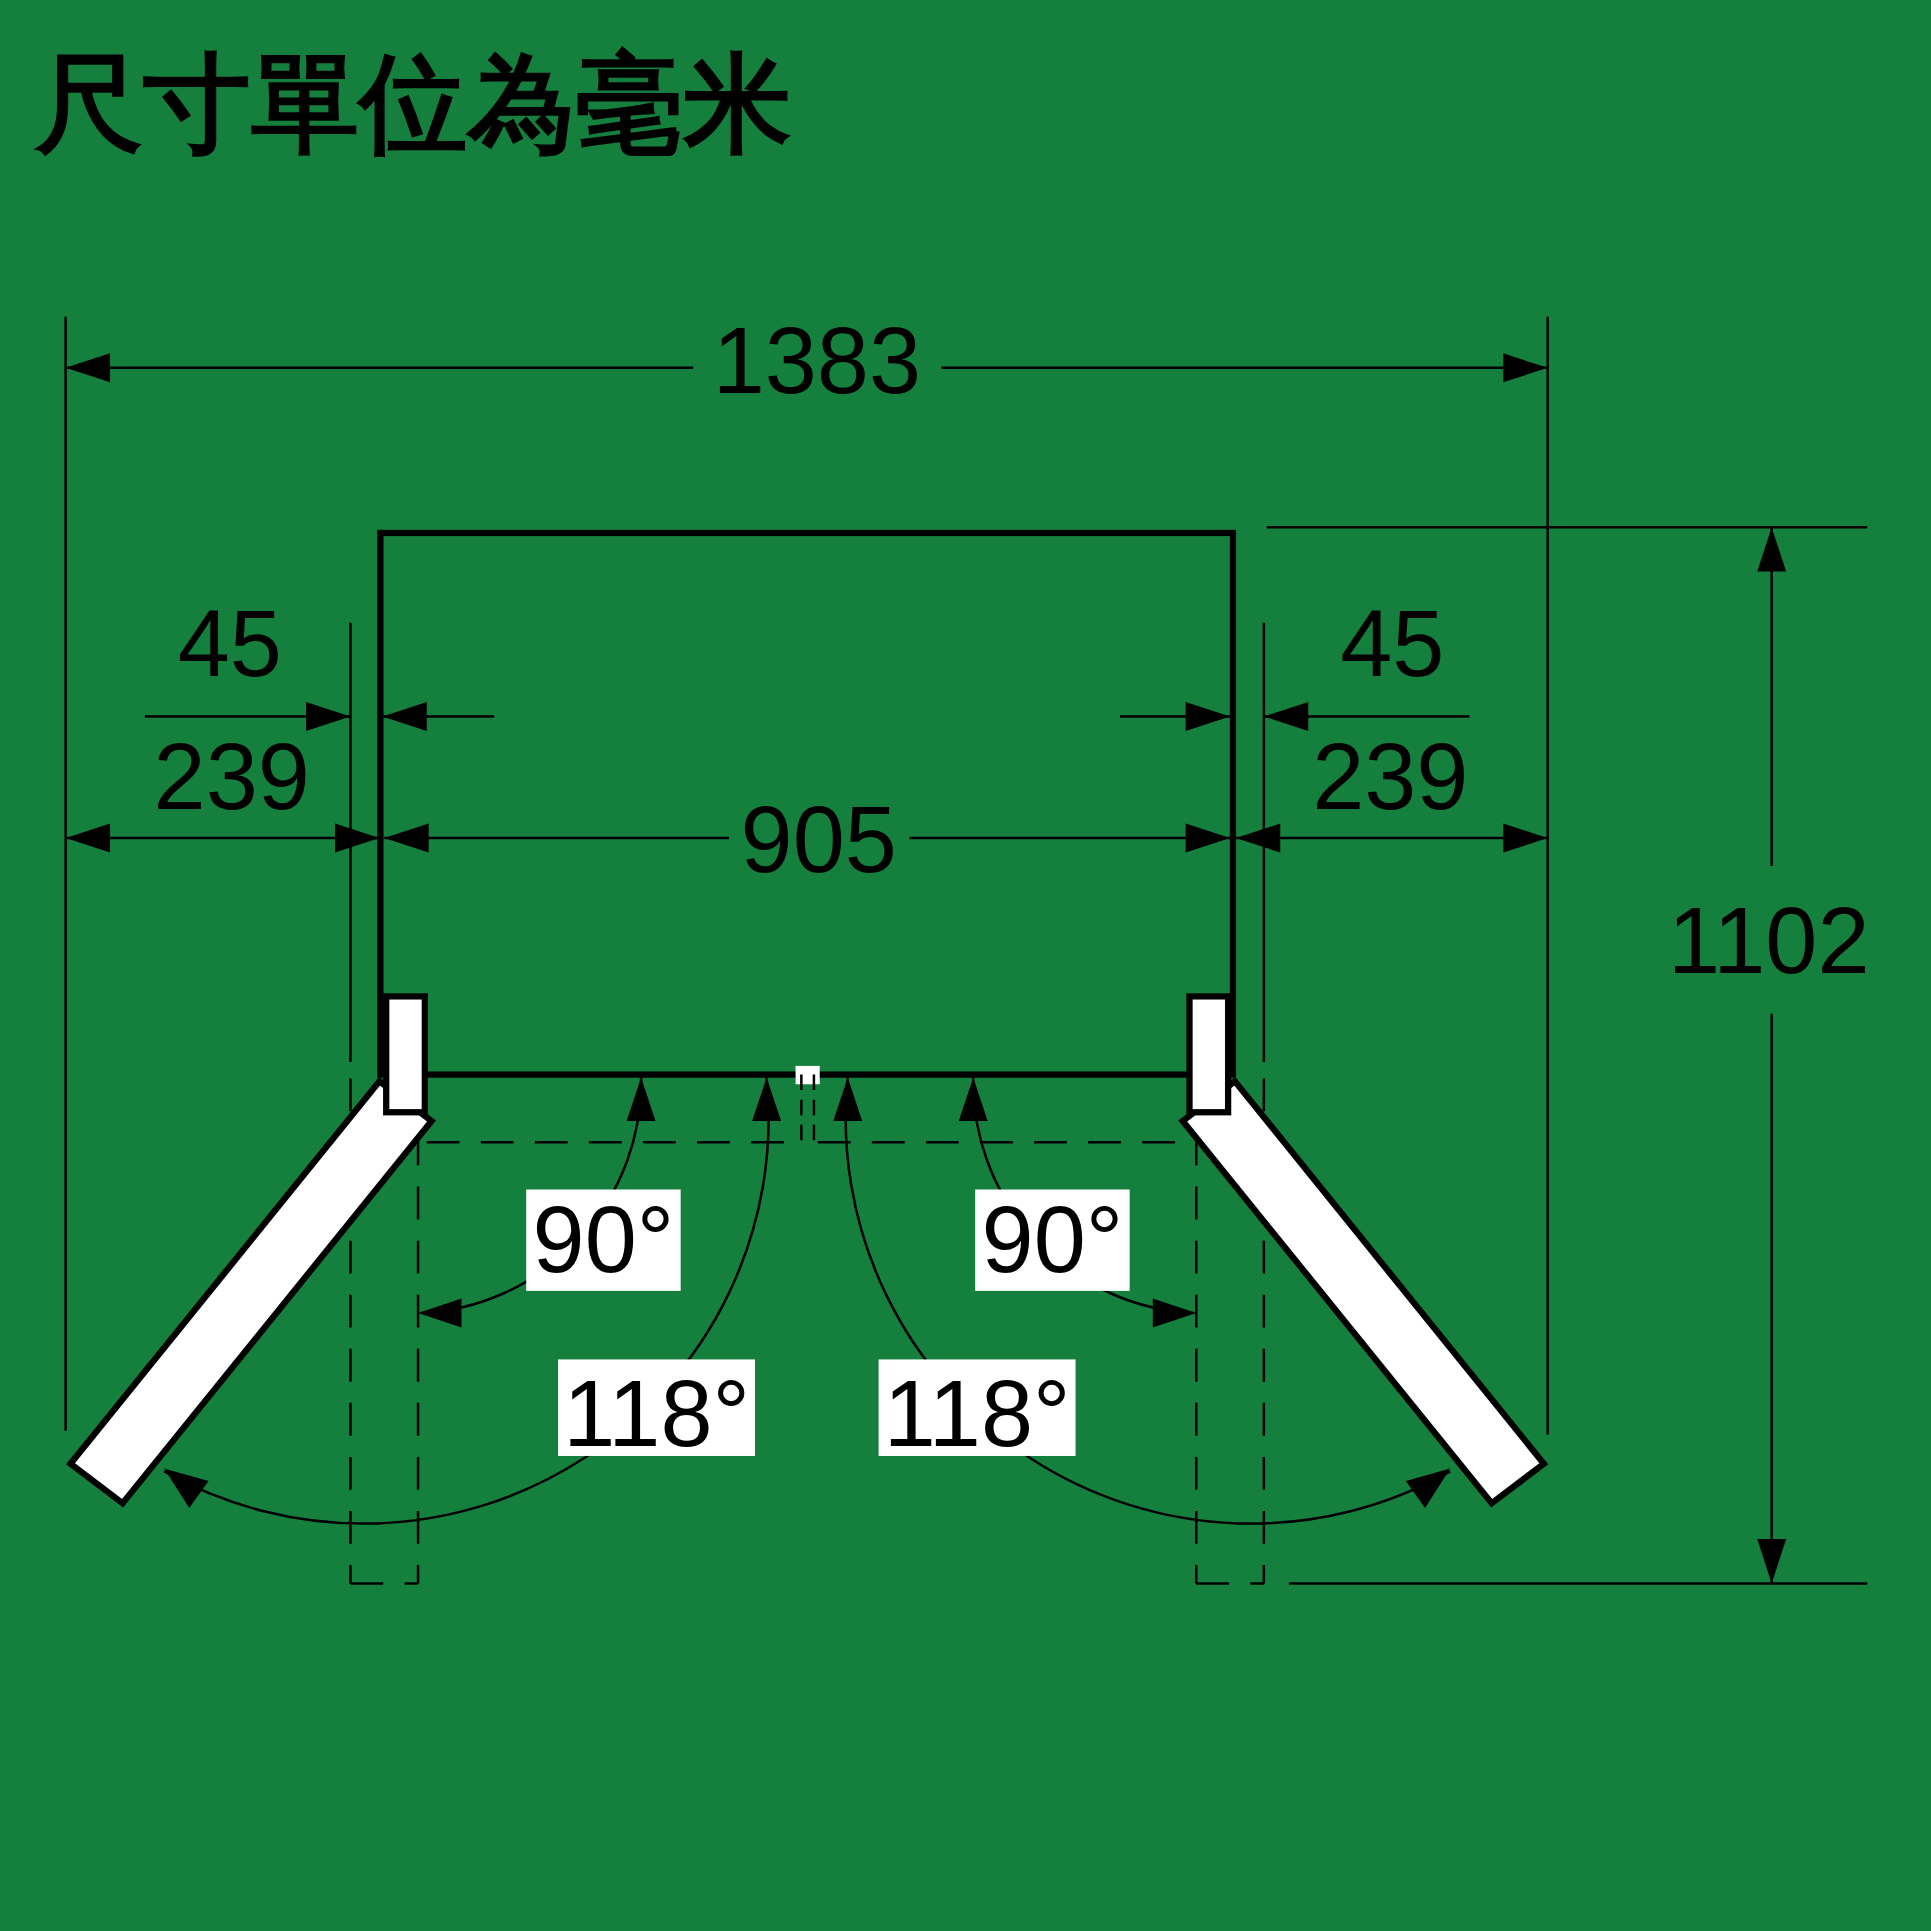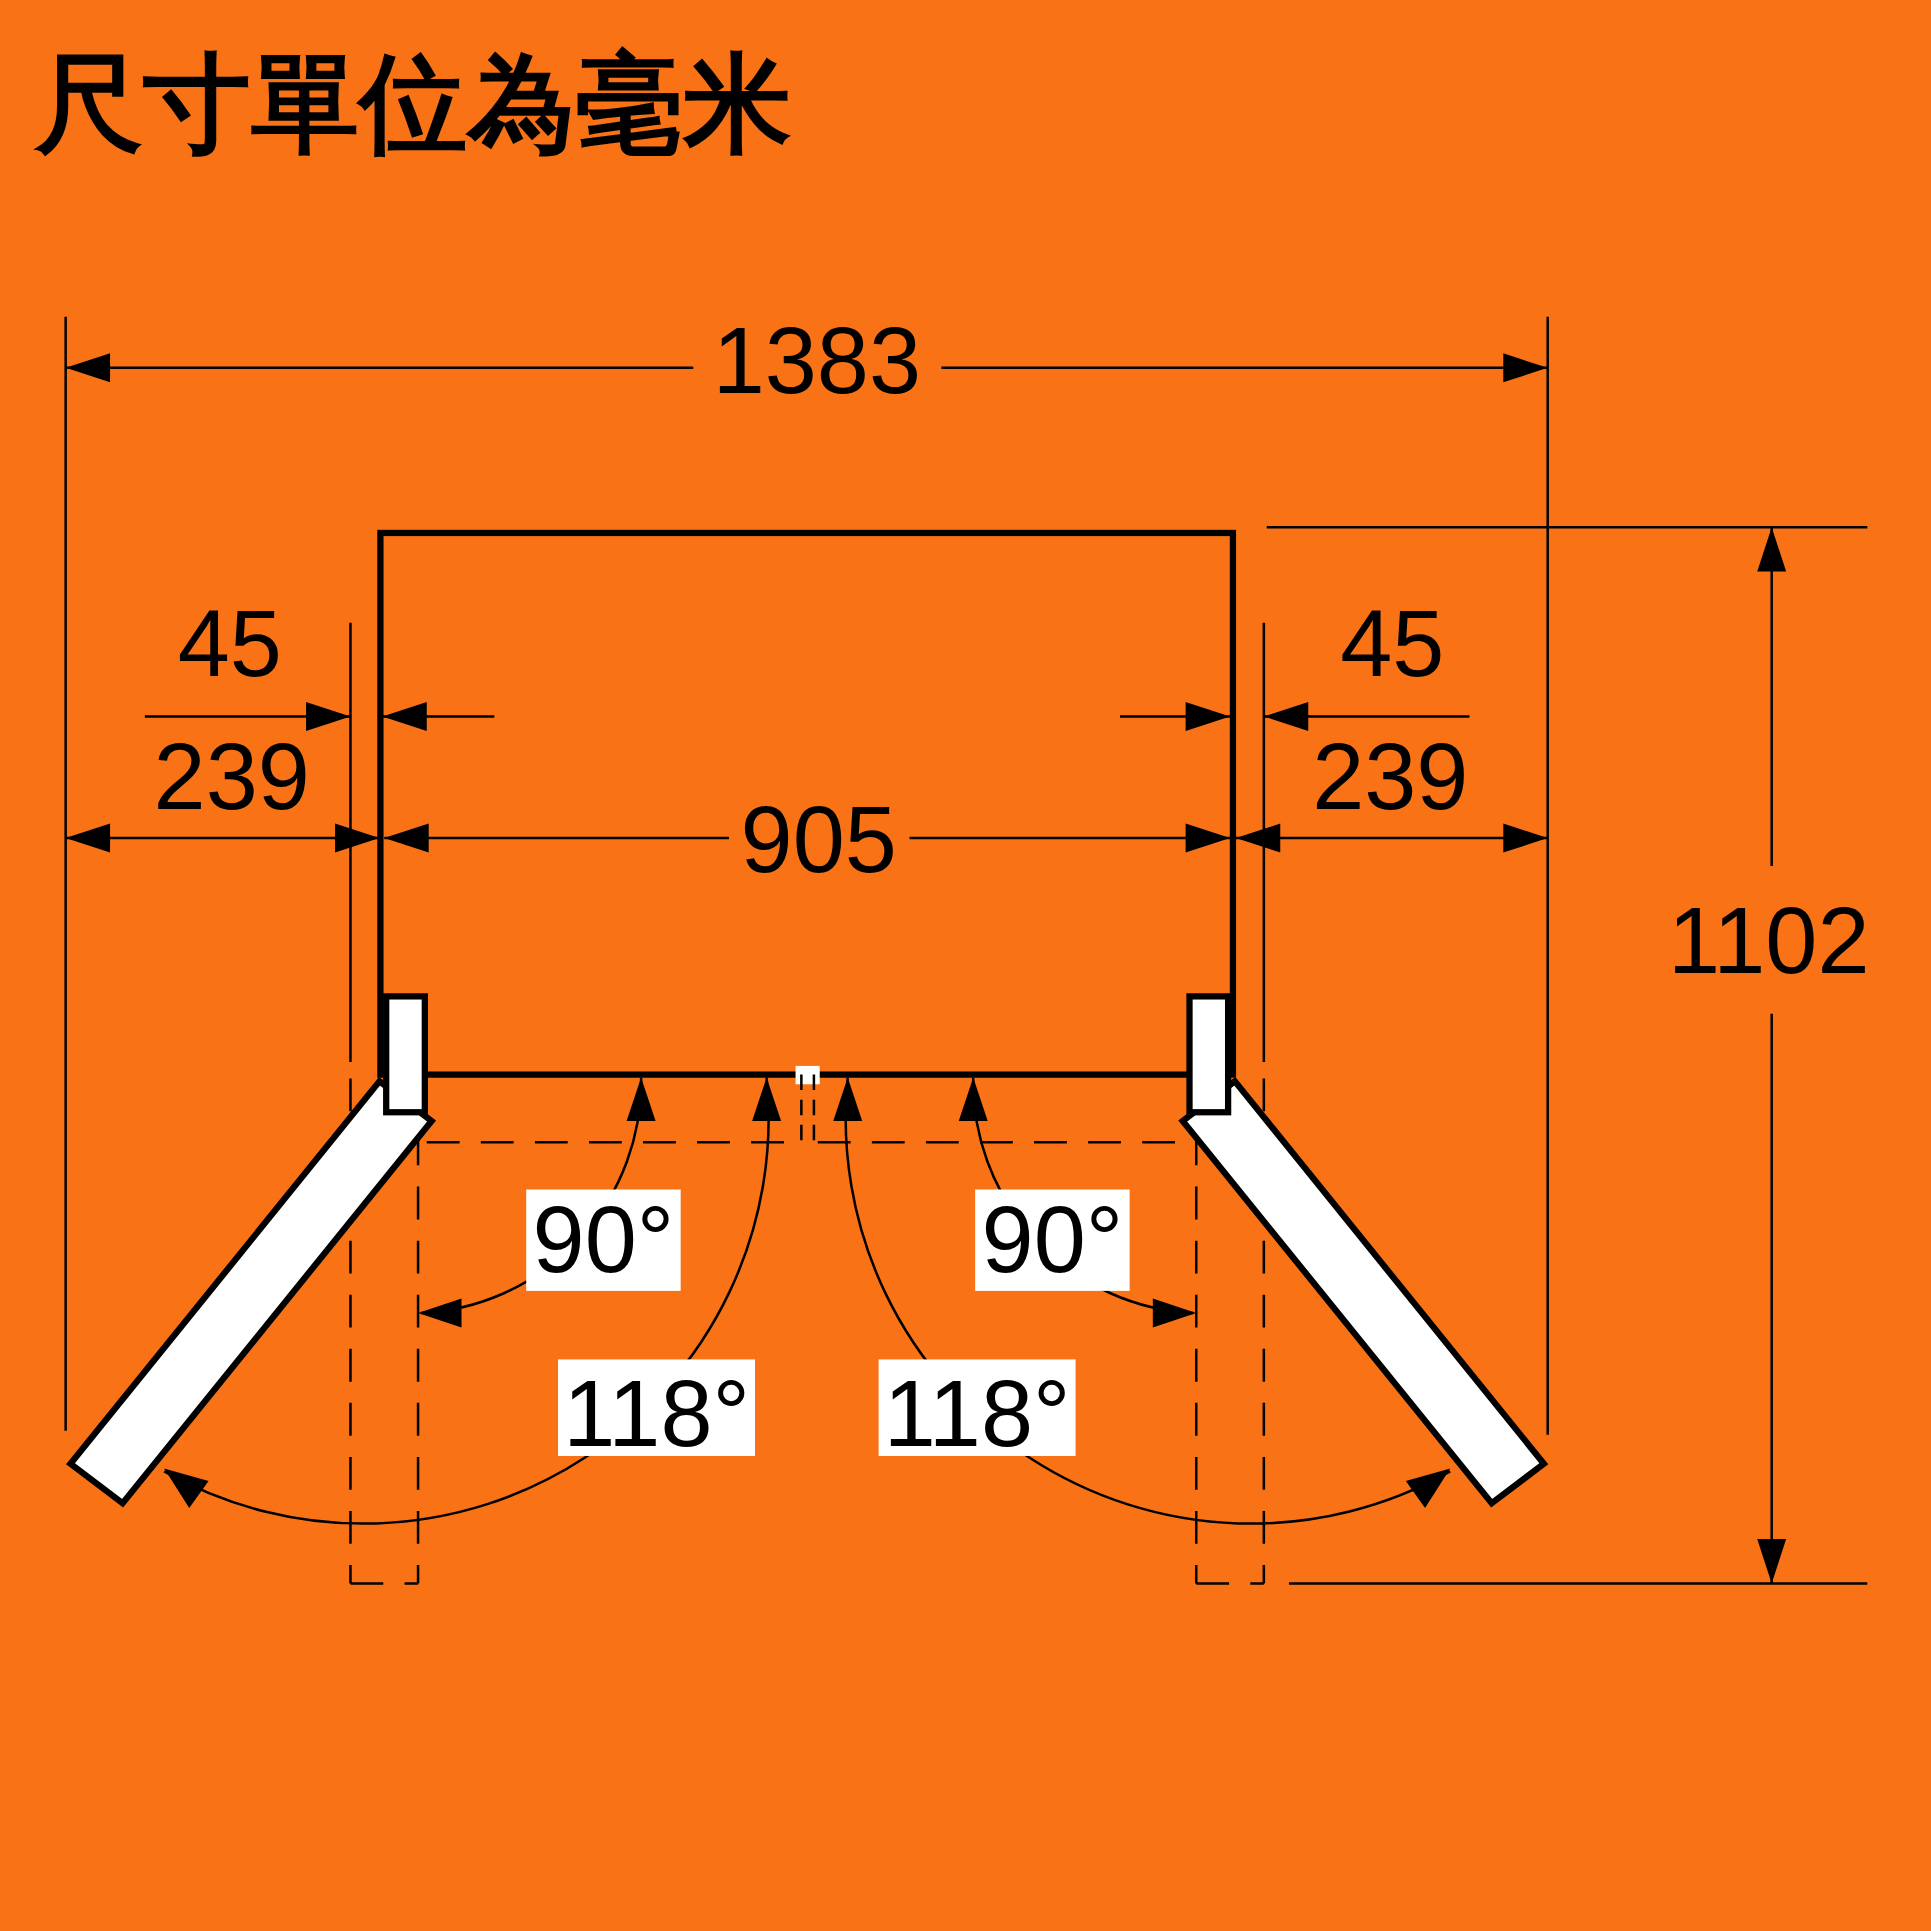--- a/index.html
+++ b/index.html
@@ -1,16 +1,16 @@
 <!DOCTYPE html>
 <html><head>
 <meta charset="utf-8">
 <style>
   html,body{margin:0;padding:0;background:#ffffff;}
-  .stage{width:1931px;height:1931px;position:relative;background:#f97316;overflow:hidden;}
+  .stage{width:1931px;height:1931px;position:relative;background:#15803d;overflow:hidden;}
   svg{display:block;}
   .dimtxt{font-family:"Liberation Sans","DejaVu Sans",sans-serif;font-size:97px;fill:#000;}
   .titletxt{font-family:"Liberation Sans","DejaVu Sans",sans-serif;font-size:112px;font-weight:bold;fill:#000;}
   .thick{stroke:#000;stroke-width:6.5;fill:none;}
   .thin{stroke:#000;stroke-width:2.6;fill:none;}
   .dash{stroke:#000;stroke-width:2.6;fill:none;stroke-dasharray:34 22;}
   .dashsm{stroke:#000;stroke-width:2.6;fill:none;stroke-dasharray:16 10;}
   .arrow{fill:#000;stroke:none;}
   .whitefill{fill:#ffffff;stroke:none;}
   .doorfill{fill:#ffffff;stroke:#000;stroke-width:6.5;stroke-linejoin:miter;}

